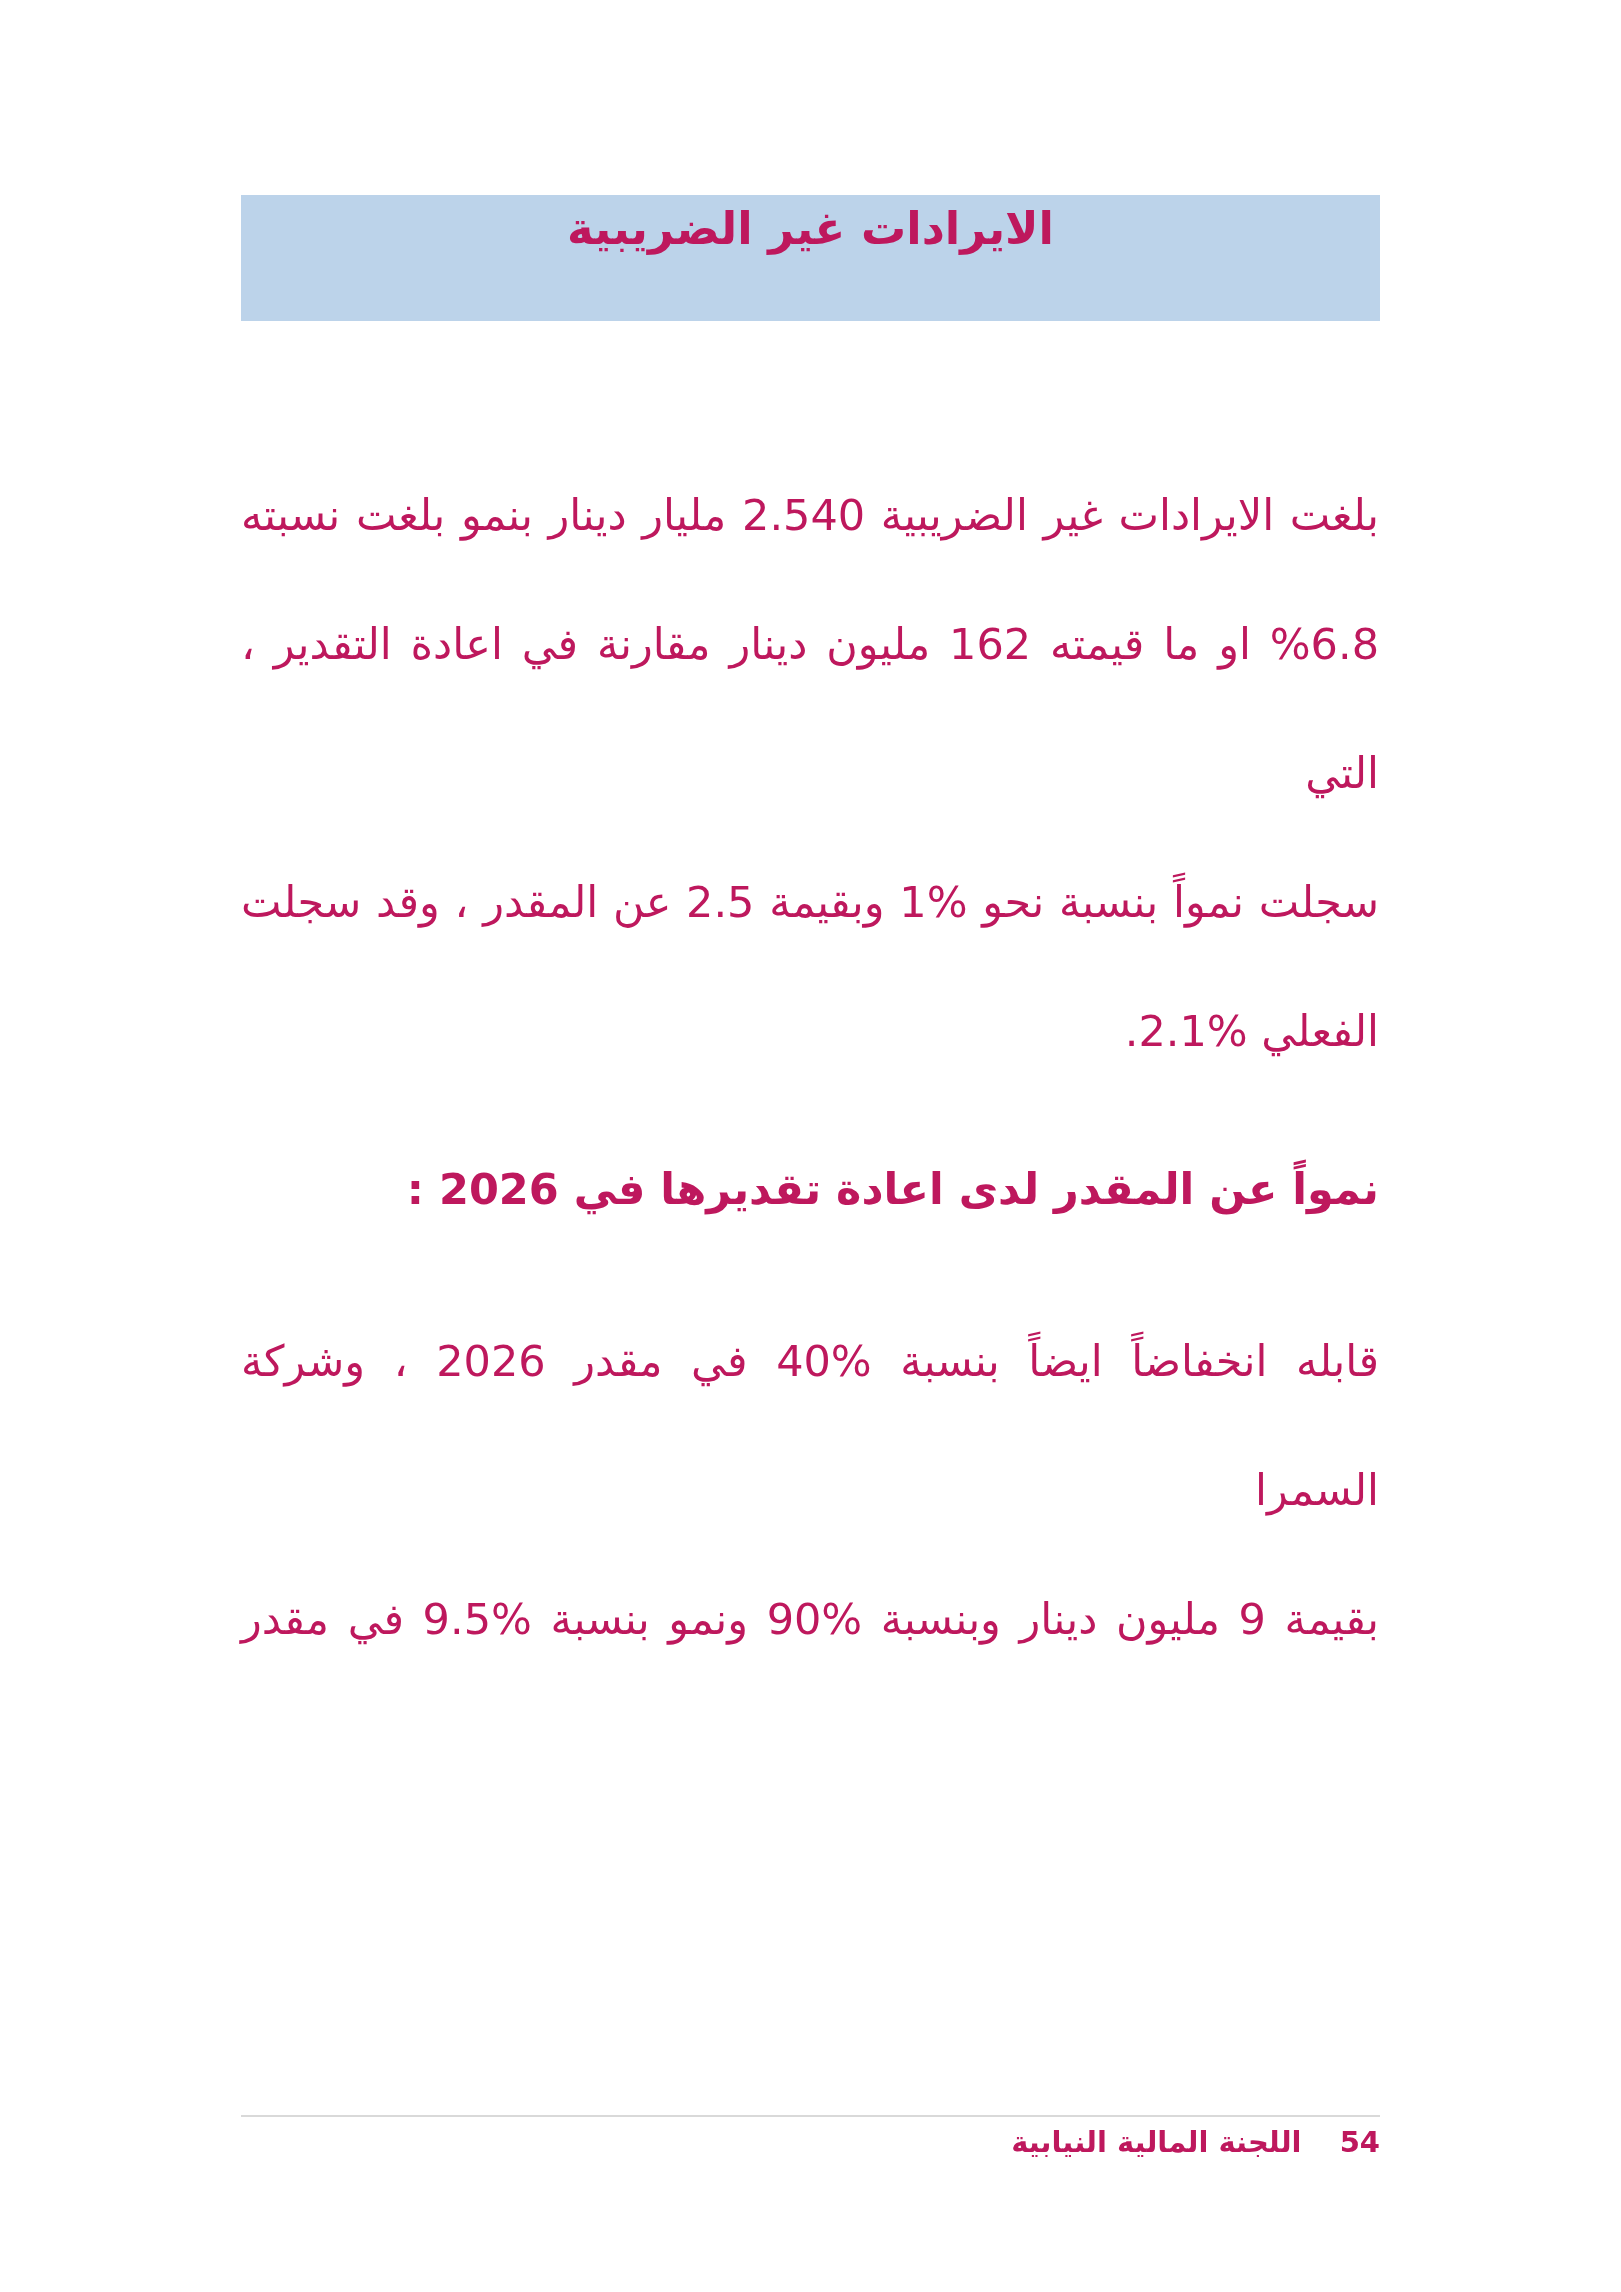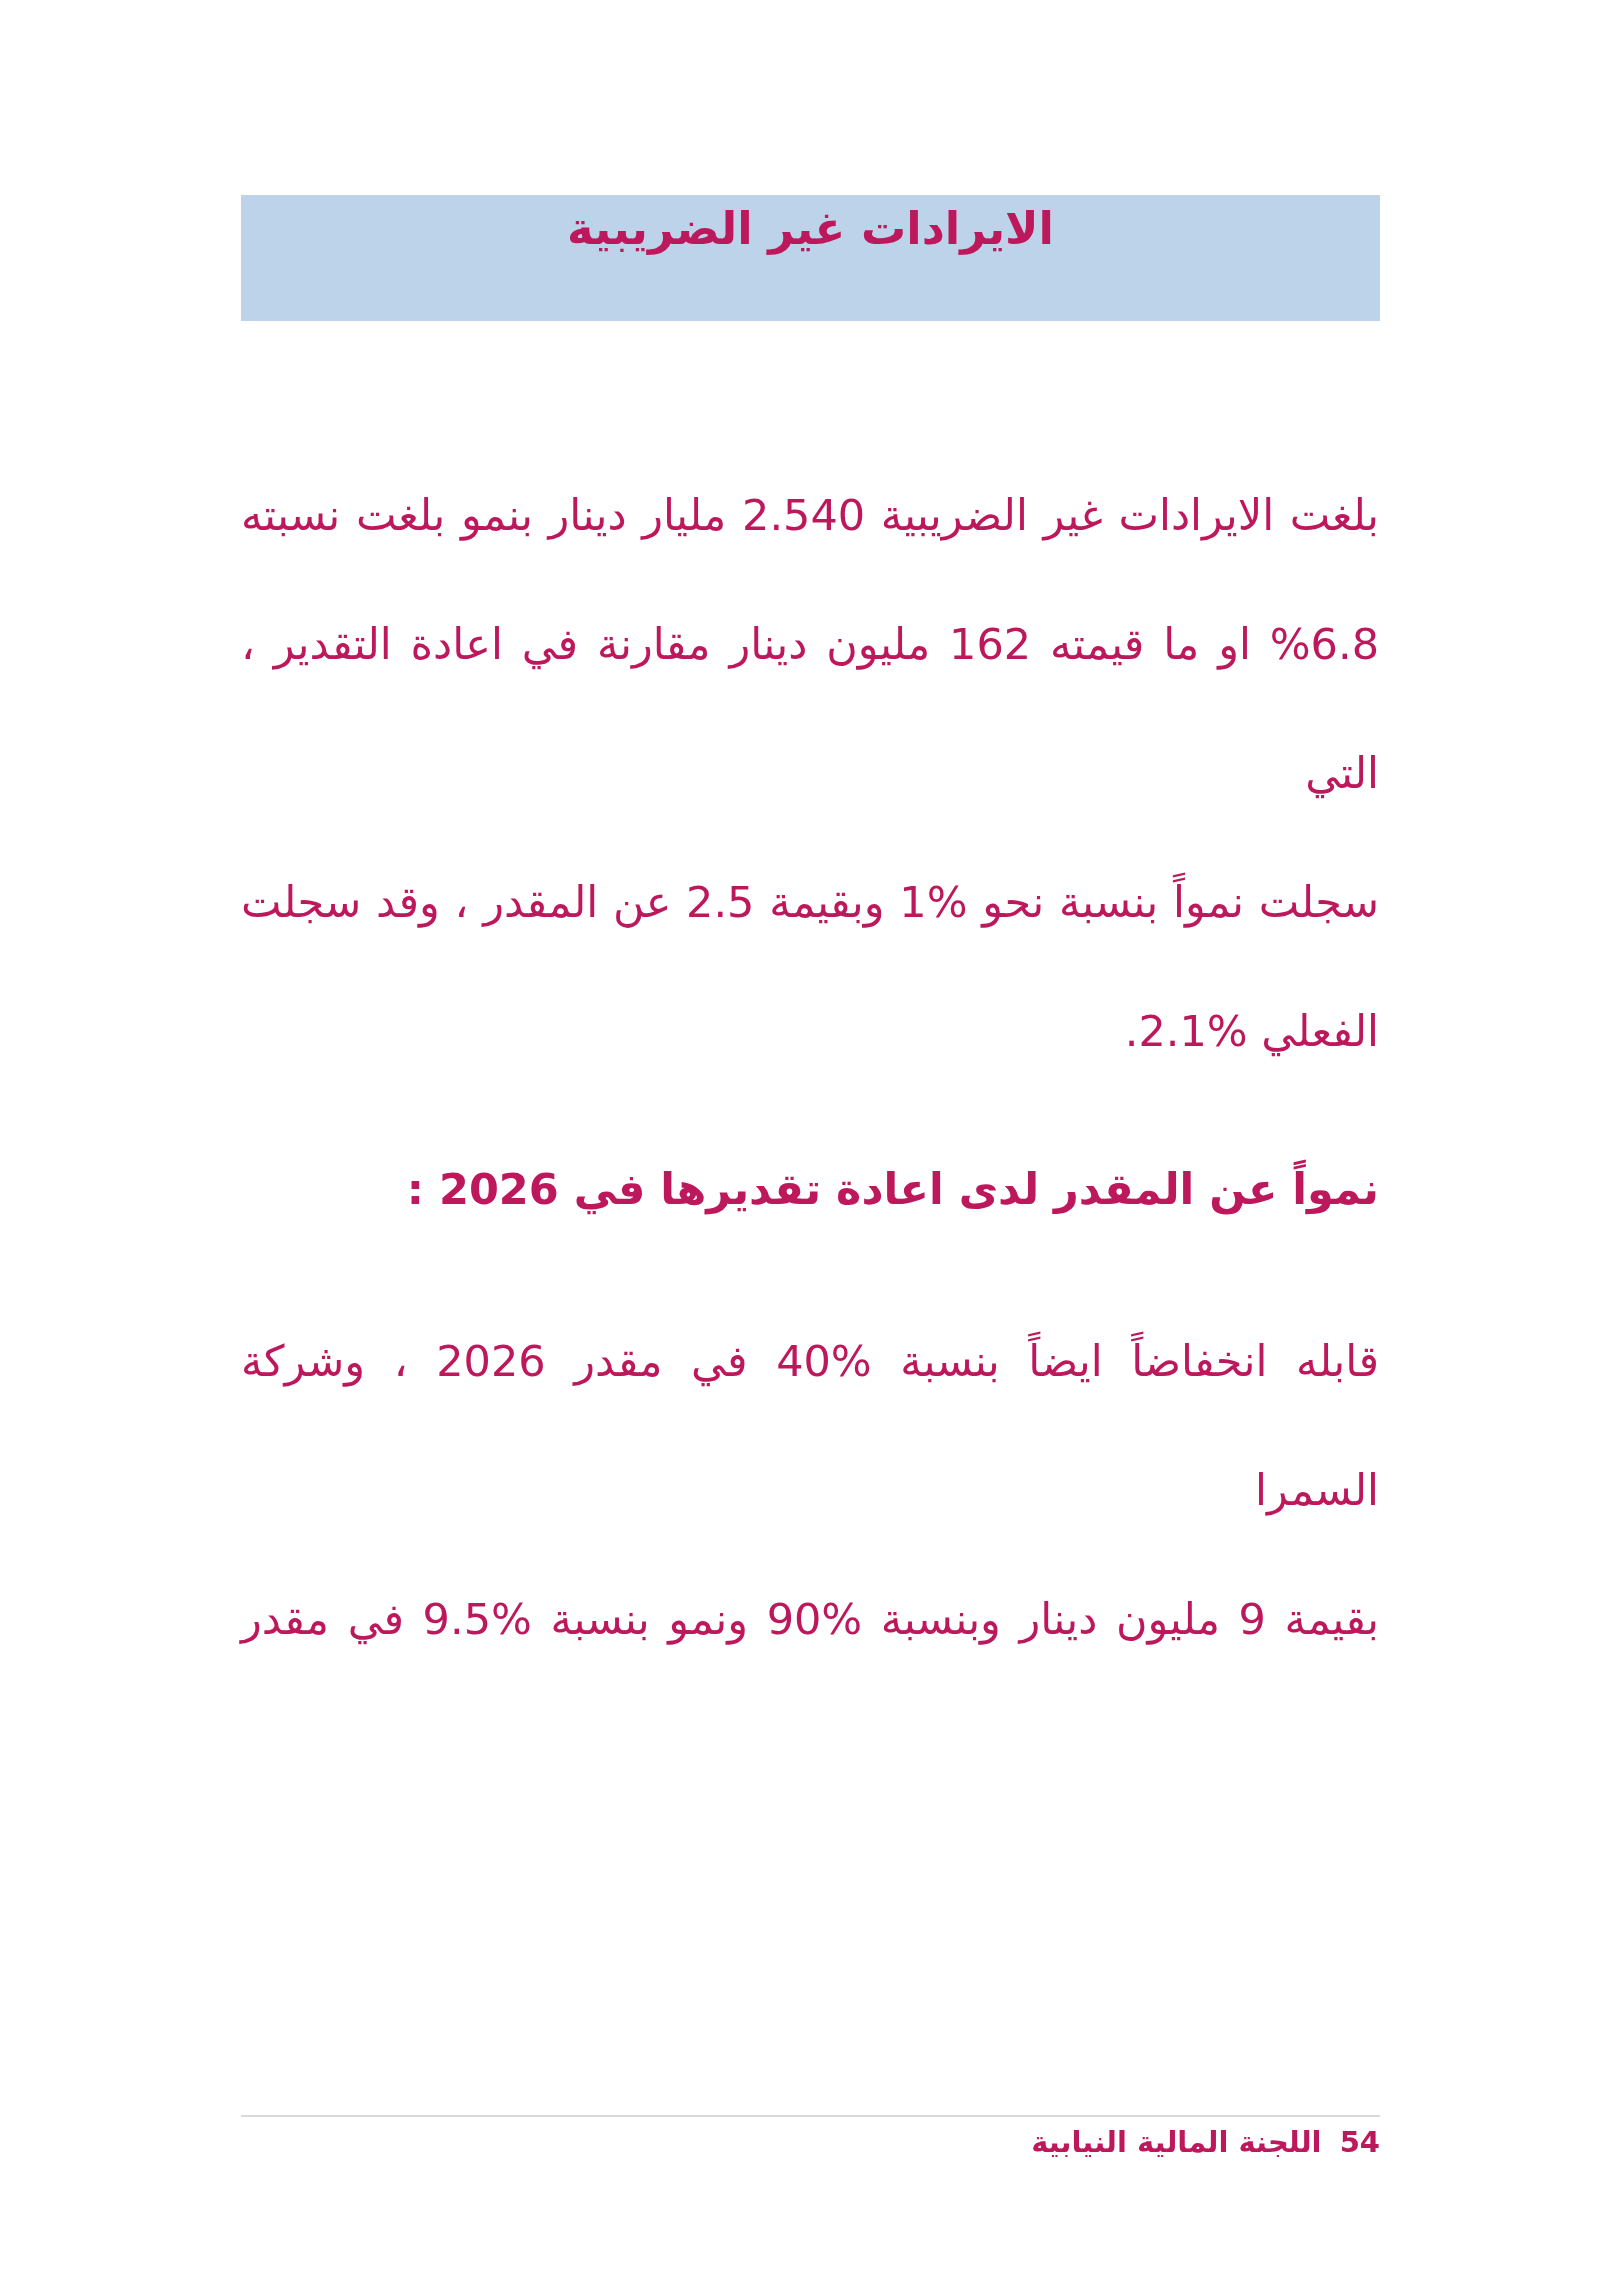--- a/index.html
+++ b/index.html
@@ -73,21 +73,21 @@
     height: 0;
     border-top: 2px solid #D9D9D9;
     margin: 0 0 5.9px 0;
   }
   .footer-text {
     text-align: right;
     font-size: 29px;
     font-weight: bold;
     line-height: 39px;
   }
-  .footer-text .committee-name { margin-right: 8px; }
+  .footer-text .committee-name { margin-right: 28px; }
 </style>
 </head>
 <body>
 
 <div class="page">
 
   <div class="header-box">
     <div class="header-title">الايرادات غير الضريبية</div>
   </div>
 

